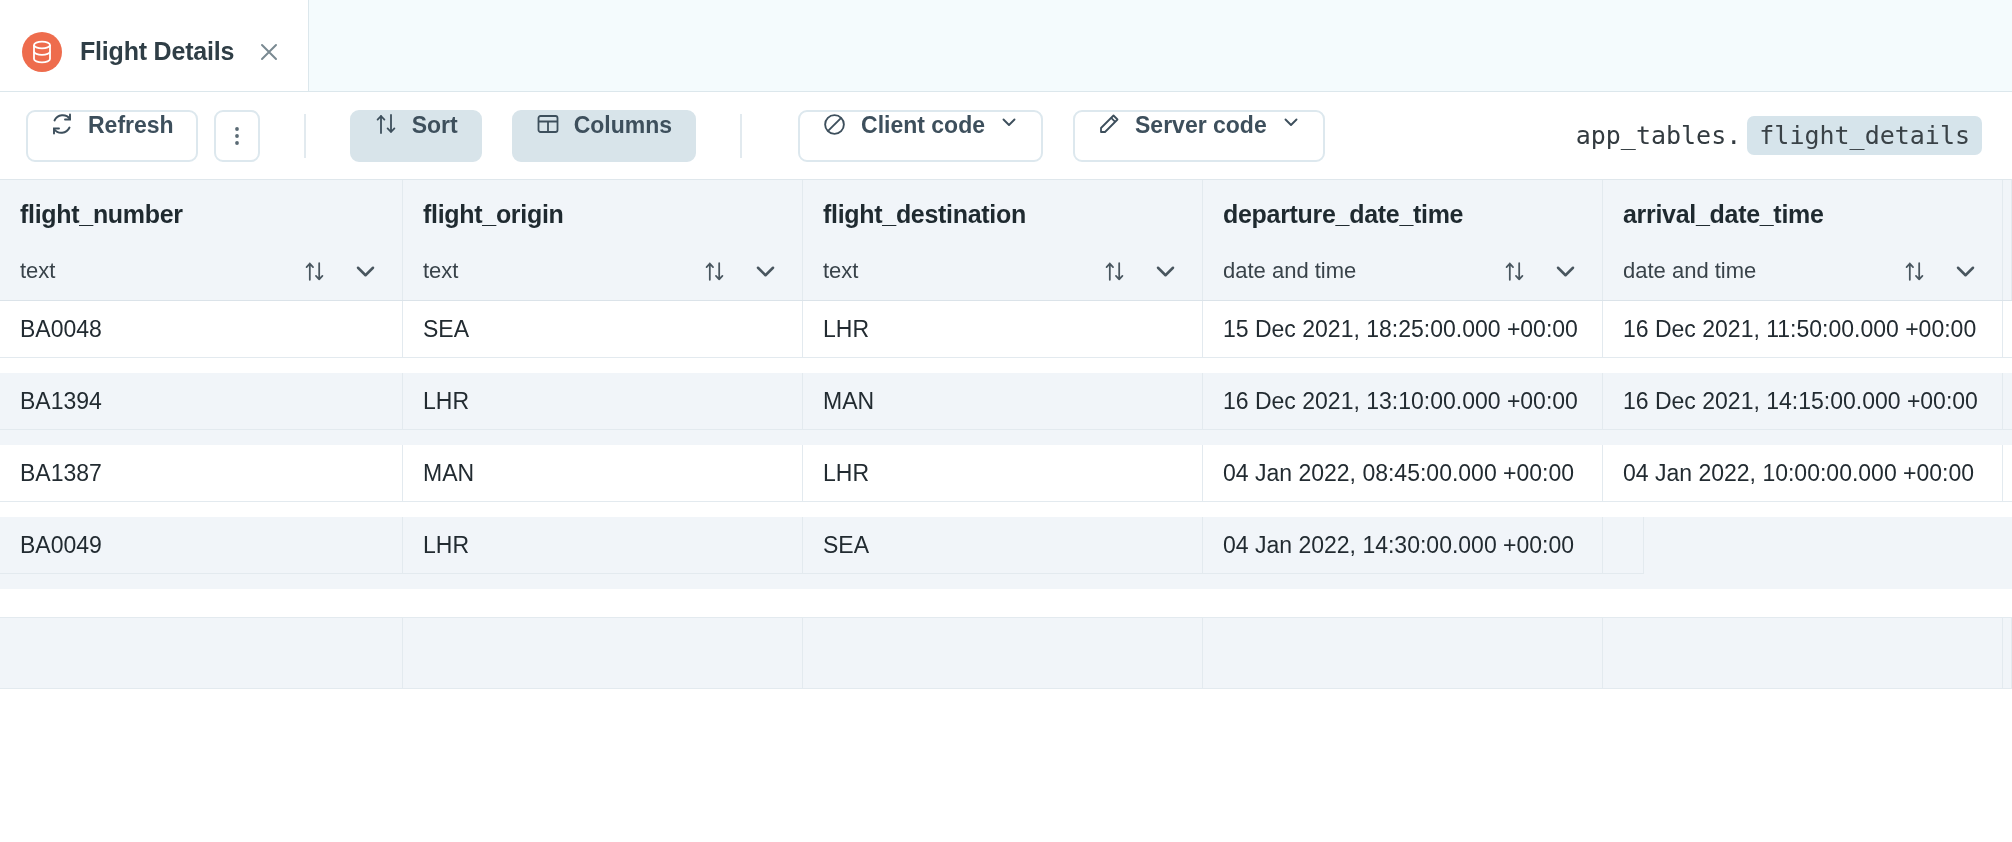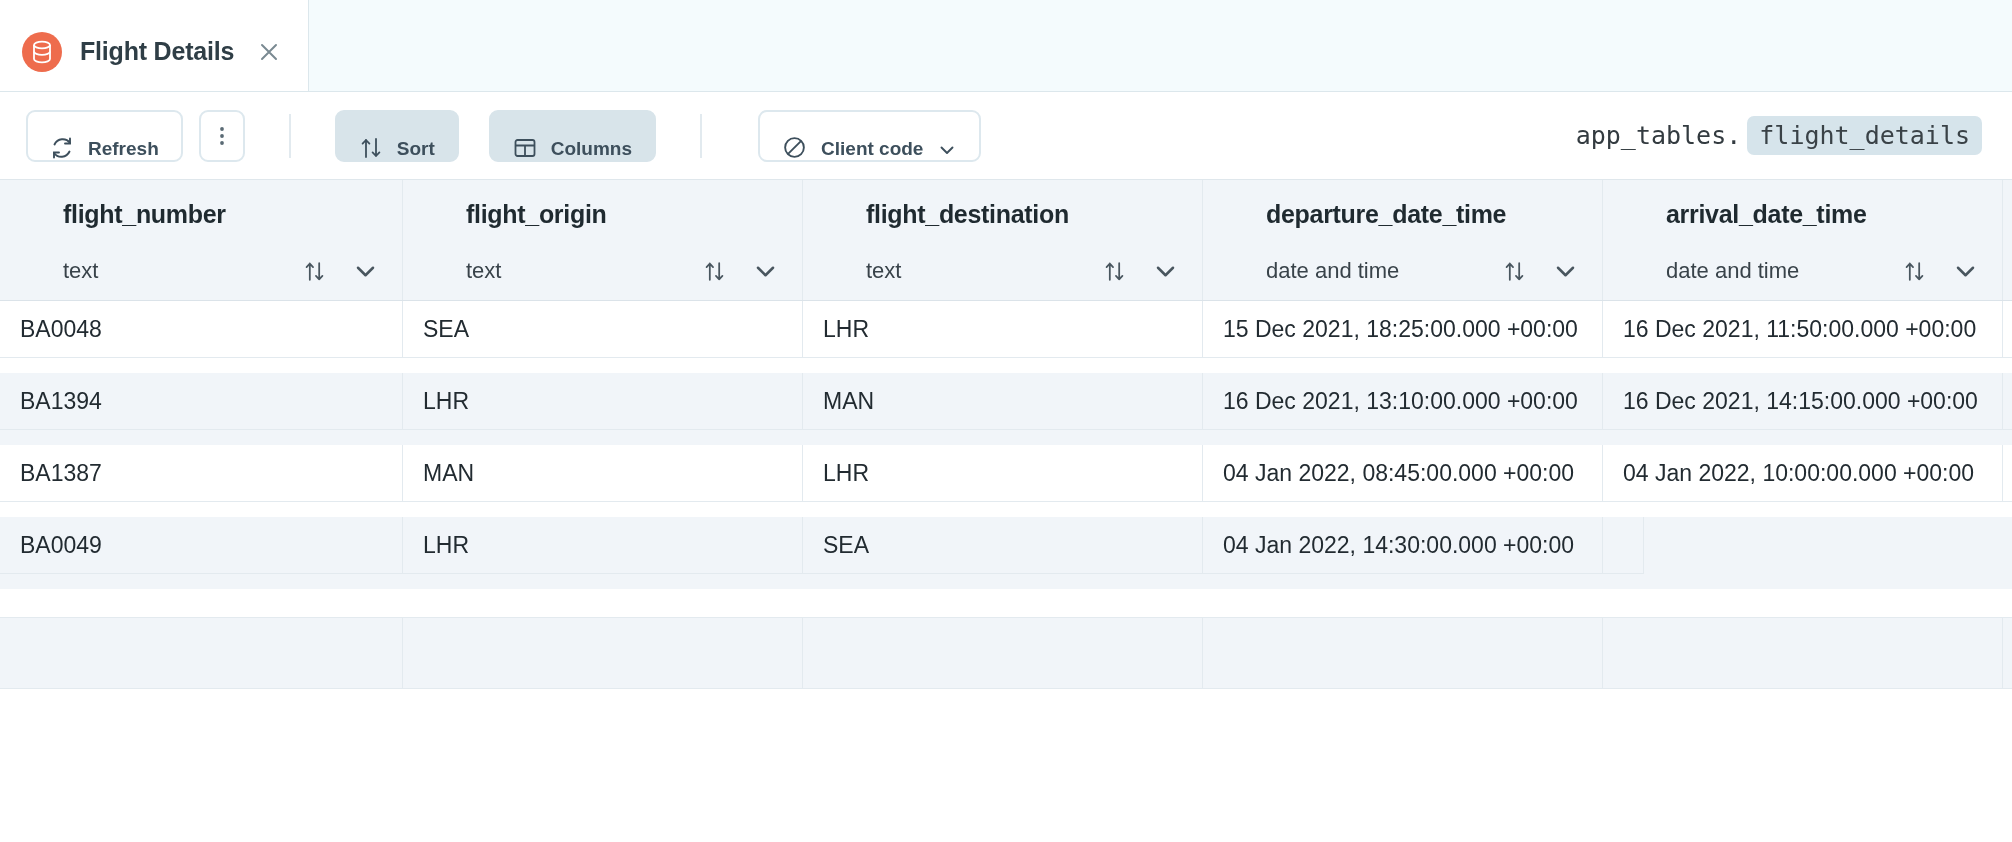--- a/index.html
+++ b/index.html
@@ -56,26 +56,26 @@
     height: 88px;
     background: #ffffff;
     display: flex;
     align-items: center;
     padding: 0 26px;
     gap: 0;
     border-bottom: 1px solid #dfe7ec;
   }
   .btn {
     display: inline-flex;
-    align-items: flex-end;
+    align-items: flex-start;
     gap: 14px;
     height: 52px;
     padding: 0 22px;
     border-radius: 9px;
-    font-size: 19px;
+    font-size: 23px;
     font-weight: bold;
     color: #3d4f5c;
     white-space: nowrap;
     cursor: pointer;
     user-select: none;
   }
   .btn-outline {
     background: #ffffff;
     border: 2px solid #dde8ee;
   }
@@ -130,21 +130,20 @@
     background: #ffffff;
   }
   .grow {
     display: flex;
     width: 100%;
   }
   .cell {
     flex: none;
     border-right: 1px solid #e3eaef;
     overflow: hidden;
-    padding-left: 43px;
   }
   .hdr-row { background: #f1f5f9; border-bottom: 1px solid #dbe3e9; }
   .hdr {
     padding: 20px 20px 16px 20px;
     height: 120px;
     display: flex;
     flex-direction: column;
     justify-content: space-between;
     background: #f1f5f9;
     cursor: pointer;
@@ -281,20 +280,34 @@
     <span>Client code</span>
     <span class="ico">
       <svg width="20" height="20" viewBox="0 0 20 20" fill="none" stroke="#3d4f5c" stroke-width="1.9" stroke-linecap="round" stroke-linejoin="round">
         <path d="M4.5 7.5L10 13l5.5-5.5"></path>
       </svg>
     </span>
   </div>
 
   <div class="sp-18"></div>
 
+  <div class="btn btn-outline">
+    <span class="ico">
+      <svg width="24" height="24" viewBox="0 0 24 24" fill="none" stroke="#3d4f5c" stroke-width="1.8" stroke-linejoin="round">
+        <path d="M16.5 3.5l4 4L8 20H4v-4z"></path>
+        <path d="M14.2 5.8l4 4"></path>
+      </svg>
+    </span>
+    <span>Server code</span>
+    <span class="ico">
+      <svg width="20" height="20" viewBox="0 0 20 20" fill="none" stroke="#3d4f5c" stroke-width="1.9" stroke-linecap="round" stroke-linejoin="round">
+        <path d="M4.5 7.5L10 13l5.5-5.5"></path>
+      </svg>
+    </span>
+  </div>
 
   <div class="tablepath">
     <span>app_tables.</span>
     <span class="pill">flight_details</span>
   </div>
 </div>
 
 <div class="grid">
   <div class="grow hdr-row" id="header-row">
       <div class="cell" style="width: 403px;">

